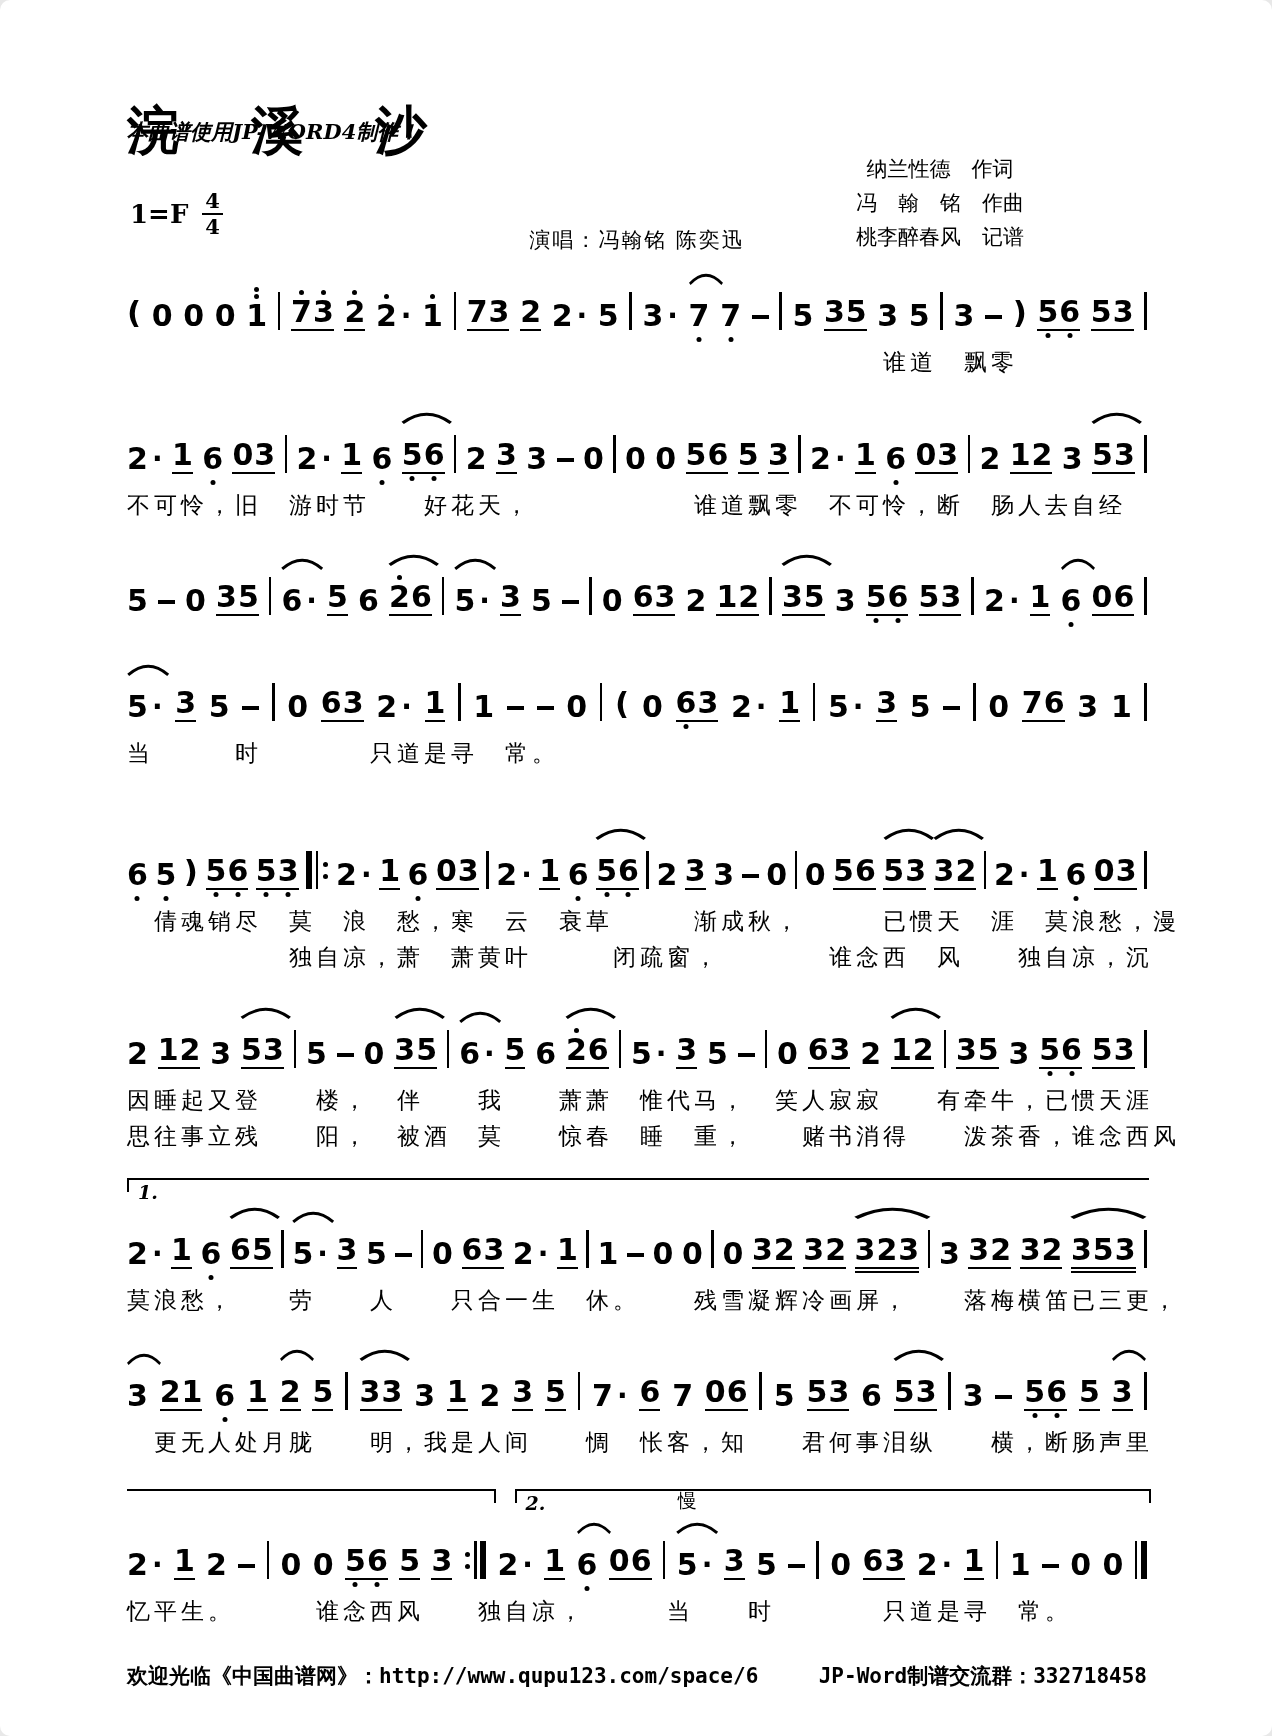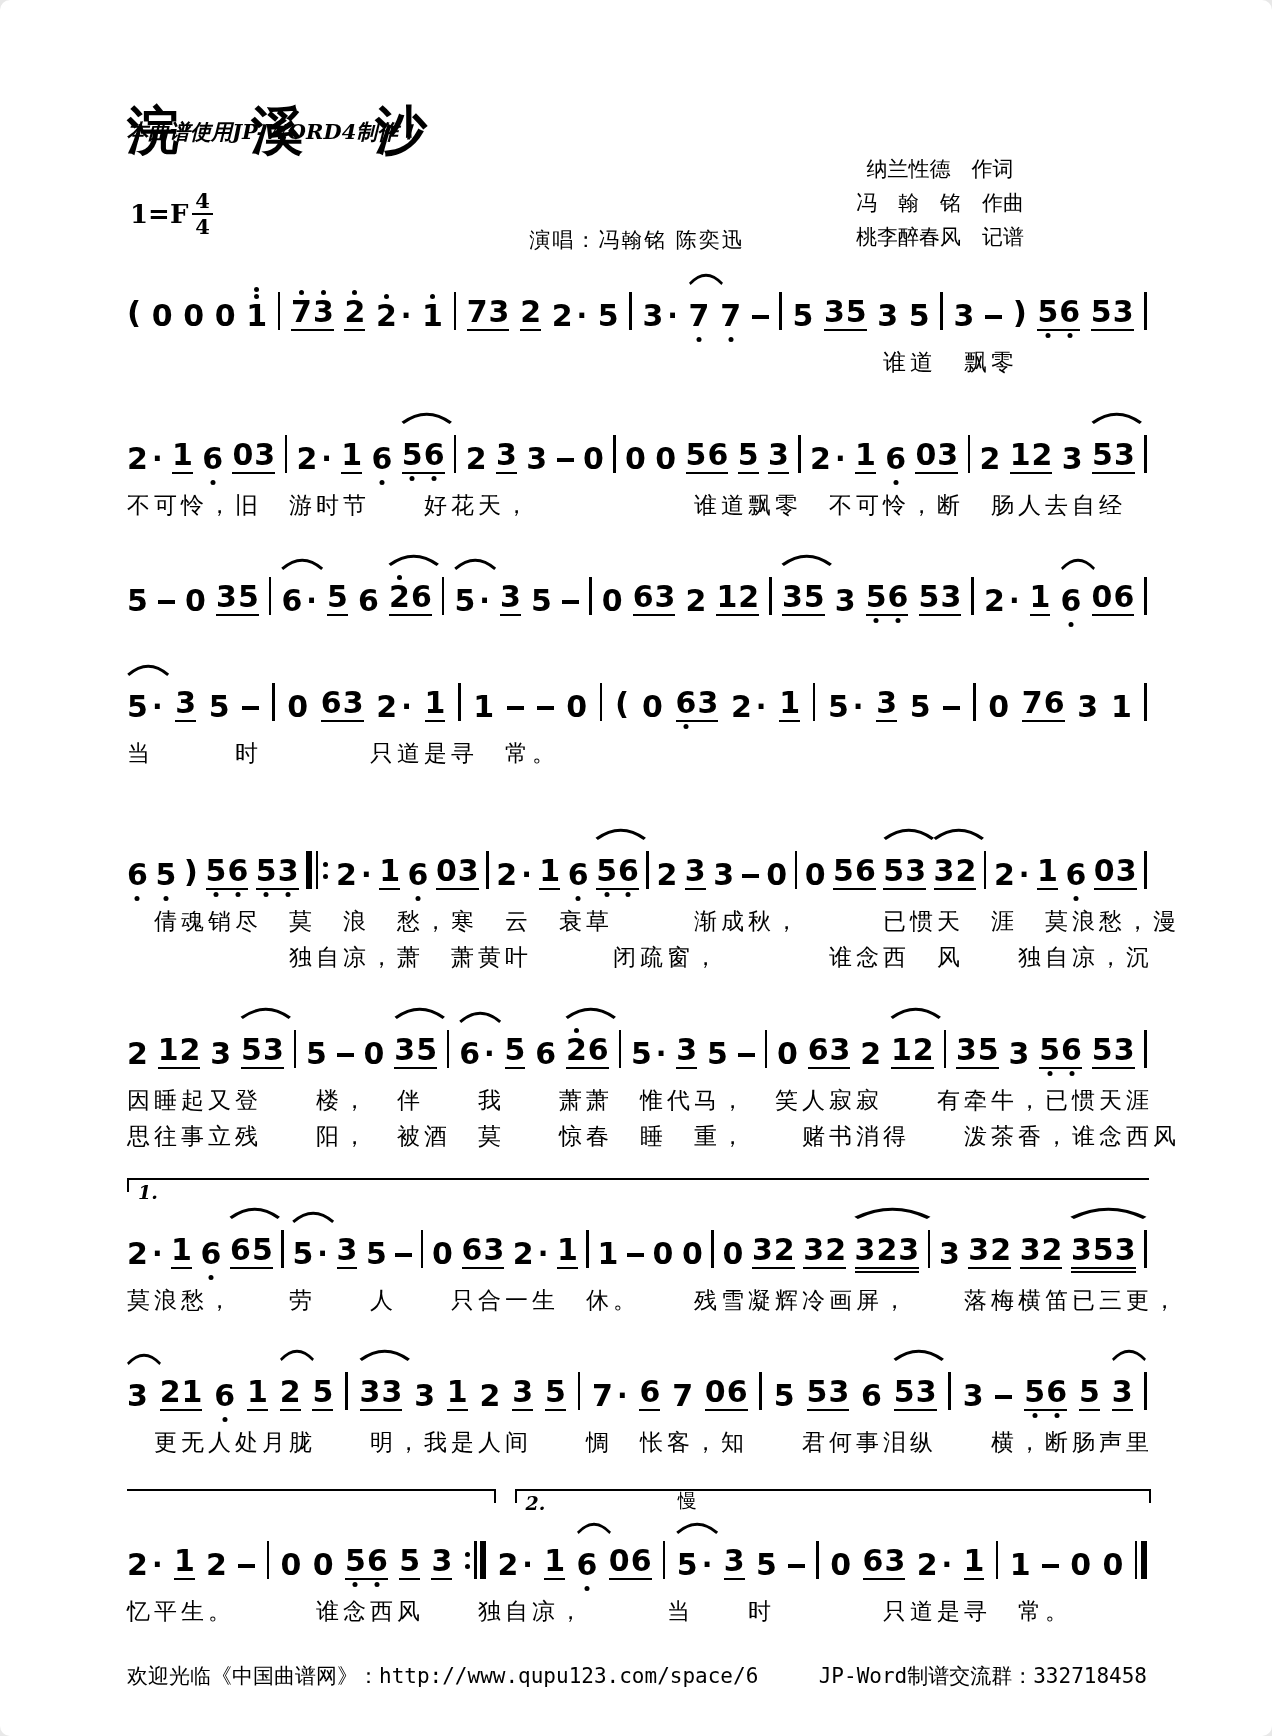--- a/index.html
+++ b/index.html
@@ -7,21 +7,21 @@
         font-family:"DejaVu Sans",sans-serif;color:#000;overflow:hidden;border-radius:10px;}
   .content{position:absolute;left:127px;top:0;width:1020px;}
 
   
   .header{position:relative;height:258px;}
   .watermark{position:absolute;left:0;top:118px;font:italic bold 21px "DejaVu Serif",serif;}
   .song-title{position:absolute;left:0;width:100%;top:96px;
               font:bold 52px "DejaVu Serif",serif;letter-spacing:10px;}
   .performer{position:absolute;left:0;width:100%;top:202px;text-align:center;
              font:21px "DejaVu Serif",serif;letter-spacing:2px;margin-top:24px;}
-  .keysig{position:absolute;left:3px;top:190px;display:flex;align-items:center;gap:4px;
+  .keysig{position:absolute;left:3px;top:190px;display:flex;align-items:center;gap:14px;
           font:bold 26px "DejaVu Serif",serif;}
   .frac{display:inline-flex;flex-direction:column;align-items:center;
         font:bold 21px "DejaVu Serif",serif;line-height:1.05;}
   .frac .fn{border-bottom:2.5px solid #000;padding:0 3px 1px;}
   .frac .fd{padding:1px 3px 0;}
   .credits{position:absolute;right:123px;top:152px;text-align:center;
            font:21px "DejaVu Serif",serif;line-height:1.62;}
 
   
   .systems{padding-top:8px;}
@@ -55,21 +55,21 @@
   .volta{position:relative;height:26px;}
   .vseg{position:absolute;top:0;height:12px;border-top:2.5px solid #000;}
   .vseg.tick-left{border-left:2.5px solid #000;}
   .vseg.tick-right{border-right:2.5px solid #000;}
   .vseg.tick-both{border-left:2.5px solid #000;border-right:2.5px solid #000;}
   .vlabel{position:absolute;left:9px;top:1px;font:italic bold 19px "DejaVu Serif",serif;}
   .tempo-mark{position:absolute;top:-1px;font:19px "DejaVu Serif",serif;}
 
   
   .footer{margin-top:34px;font:21px "DejaVu Sans Mono",monospace;}
-  .fline1{display:flex;justify-content:space-between;align-items:center;}
+  .fline1{display:flex;justify-content:space-between;align-items:center;font-weight:bold;}
 </style>
 </head>
 <body>
 
 <div class="page">
   <div class="content">
 
     <div class="header">
       <div class="watermark">本曲谱使用JP-WORD4制作！</div>
       <div class="song-title">浣　溪　沙</div>

